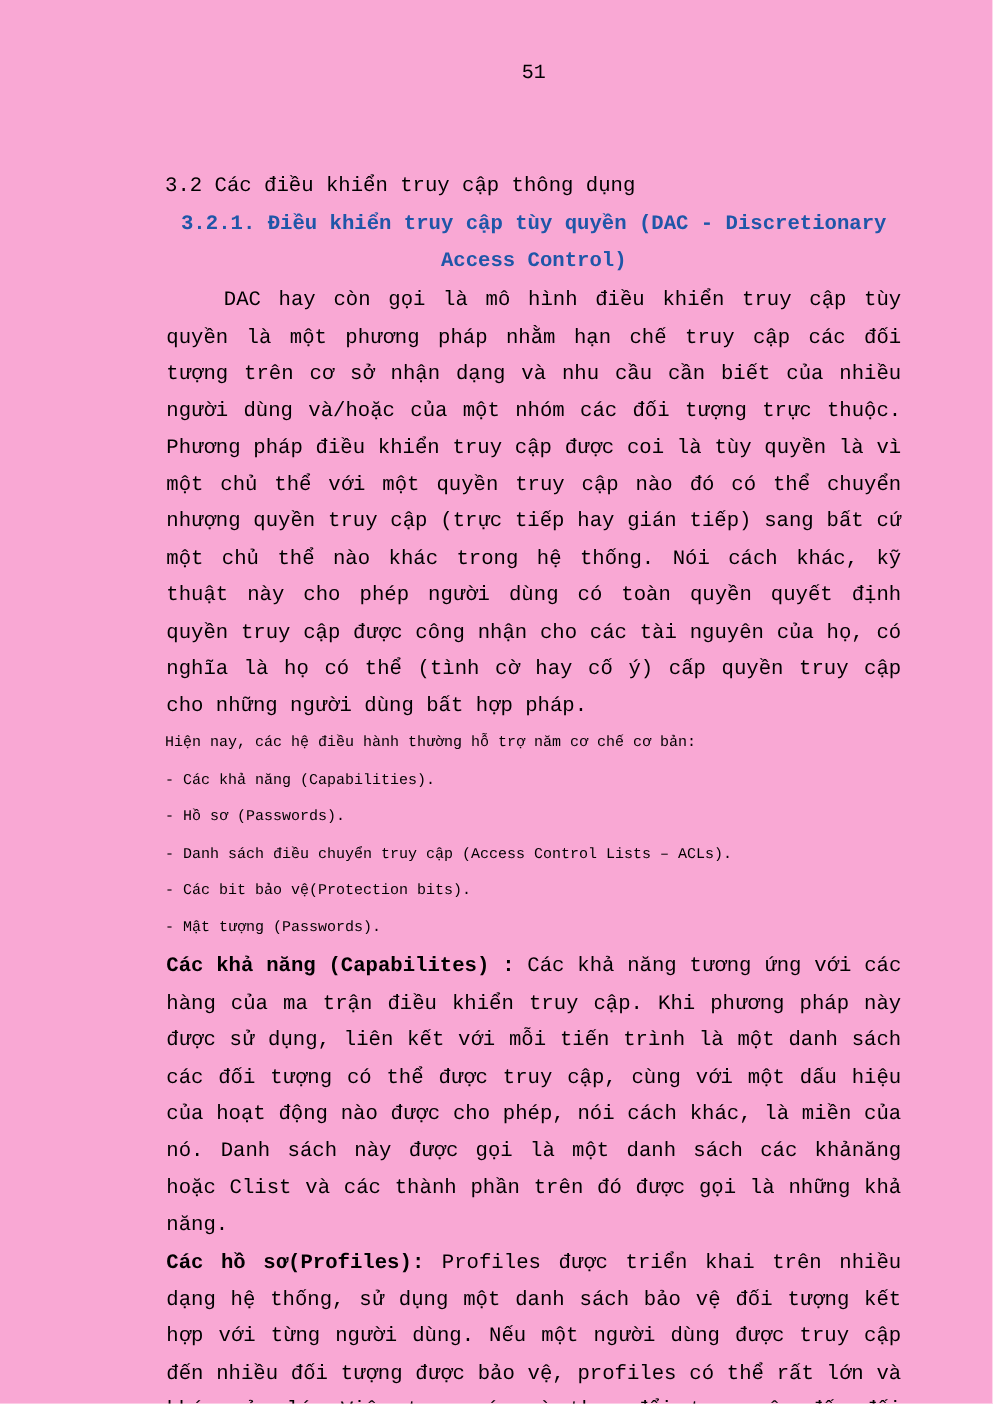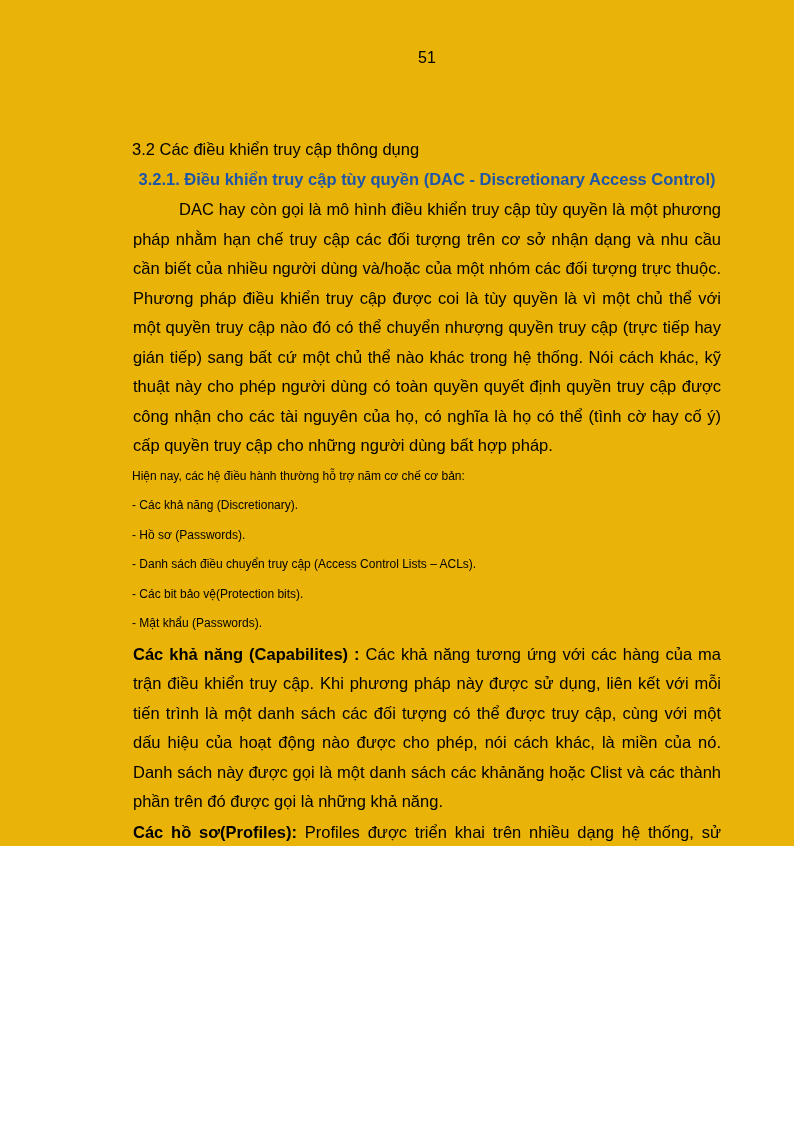--- a/index.html
+++ b/index.html
@@ -1,23 +1,23 @@
 <!DOCTYPE html>
 <html><head>
 <meta charset="utf-8">
 <style>
   html, body { margin: 0; padding: 0; background: #ffffff; }
   .page {
     position: relative;
     width: 794px;
-    height: 846px;
-    background: #eab308;
+    height: 1123px;
+    background: #f9a8d4;
     box-sizing: border-box;
     padding: 48px 72px 0 132px;
-    font-family: Liberation Sans, sans-serif;
+    font-family: Liberation Mono, monospace;
     color: #000000;
     overflow: hidden;
   }
   .page-number {
     text-align: center;
     font-size: 16px;
     line-height: 20px;
     margin: 0 0 66px 0;
   }
   .h1 {
@@ -56,27 +56,27 @@
   <div class="page-number">51</div>
 
   <div class="h1">3.2 Các điều khiển truy cập thông dụng</div>
 
   <div class="h2">3.2.1. Điều khiển truy cập tùy quyền (DAC - Discretionary Access Control)</div>
 
   <p class="para indent-first">DAC hay còn gọi là mô hình điều khiển truy cập tùy quyền là một phương pháp nhằm hạn chế truy cập các đối tượng trên cơ sở nhận dạng và nhu cầu cần biết của nhiều người dùng và/hoặc của một nhóm các đối tượng trực thuộc. Phương pháp điều khiển truy cập được coi là tùy quyền là vì một chủ thể với một quyền truy cập nào đó có thể chuyển nhượng quyền truy cập (trực tiếp hay gián tiếp) sang bất cứ một chủ thể nào khác trong hệ thống. Nói cách khác, kỹ thuật này cho phép người dùng có toàn quyền quyết định quyền truy cập được công nhận cho các tài nguyên của họ, có nghĩa là họ có thể (tình cờ hay cố ý) cấp quyền truy cập cho những người dùng bất hợp pháp.</p>
 
   <div class="line">Hiện nay, các hệ điều hành thường hỗ trợ năm cơ chế cơ bản:</div>
 
-  <div class="line">- Các khả năng (Discretionary).</div>
+  <div class="line">- Các khả năng (Capabilities).</div>
 
   <div class="line">- Hồ sơ (Passwords).</div>
 
   <div class="line">- Danh sách điều chuyển truy cập (Access Control Lists – ACLs).</div>
 
   <div class="line">- Các bit bảo vệ(Protection bits).</div>
 
-  <div class="line">- Mật khẩu (Passwords).</div>
+  <div class="line">- Mật tượng (Passwords).</div>
 
   <p class="para"><span class="lead">Các khả năng (Capabilites) :</span><span> Các khả năng tương ứng với các hàng của ma trận điều khiển truy cập. Khi phương pháp này được sử dụng, liên kết với mỗi tiến trình là một danh sách các đối tượng có thể được truy cập, cùng với một dấu hiệu của hoạt động nào được cho phép, nói cách khác, là miền của nó. Danh sách này được gọi là một danh sách các khảnăng hoặc Clist và các thành phần trên đó được gọi là những khả năng.</span></p>
 
   <p class="para"><span class="lead">Các hồ sơ(Profiles):</span><span> Profiles được triển khai trên nhiều dạng hệ thống, sử dụng một danh sách bảo vệ đối tượng kết hợp với từng người dùng. Nếu một người dùng được truy cập đến nhiều đối tượng được bảo vệ, profiles có thể rất lớn và khó quản lý. Việc tạo, xóa và thay đổi truy cập đến đối tượng được bảo vệ yêu cầu nhiều thao tác khi nhiều profile của người dùng phải được cập nhật. Việc xóa một đối tượng có thể yêu cầu một vài thao tác xác định một người dùng có các đối tượng ở trong profile của</span></p>
 
 </div>
 
 </body></html>

